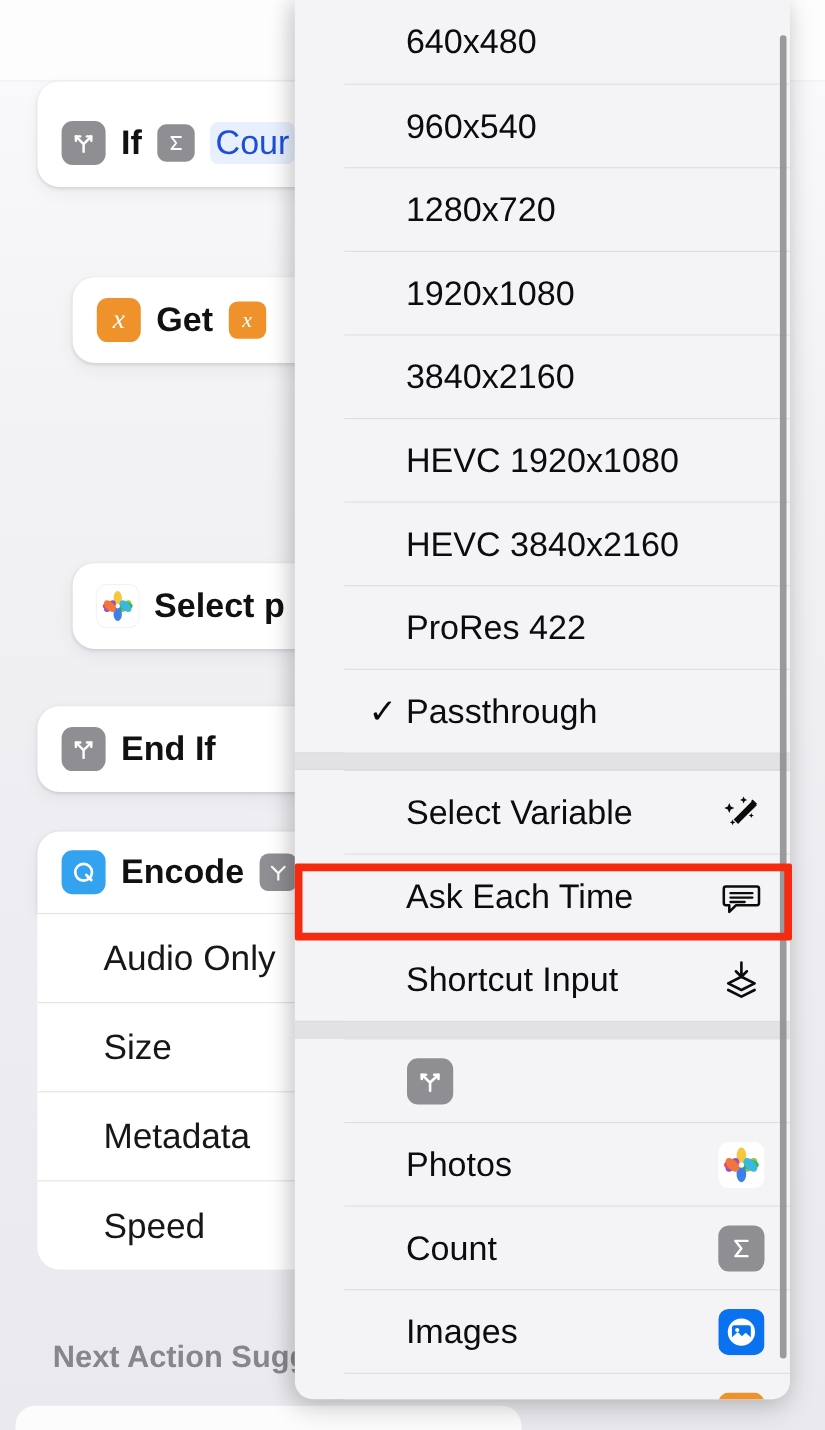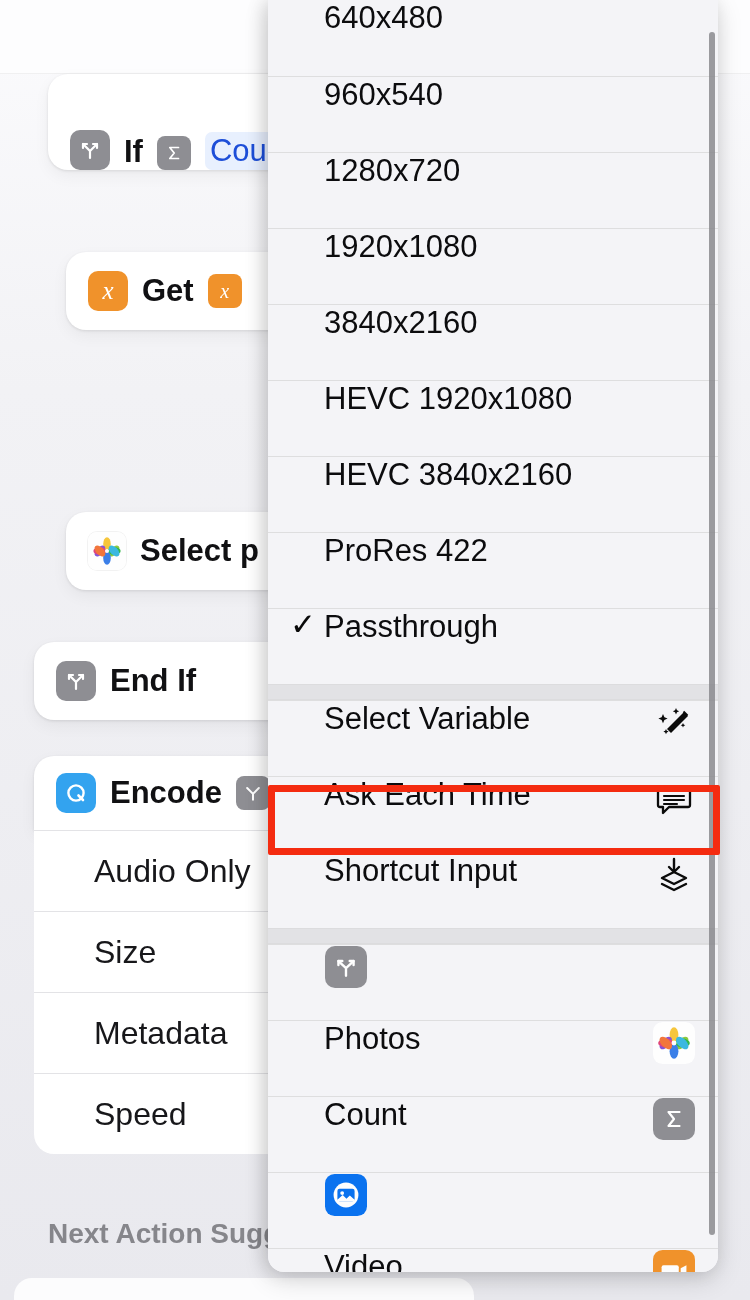--- a/index.html
+++ b/index.html
@@ -101,24 +101,25 @@
     left: 268px; top: 0; width: 450px; height: 1272px;
     background: #f4f4f7;
     border-radius: 0 0 16px 16px;
     box-shadow: -4px 0 18px rgba(0,0,0,0.13), 0 8px 26px rgba(0,0,0,0.14);
     overflow: hidden;
   }
   .menu-sections { position: relative; }
   .mrow {
     position: relative;
     height: 76px;
-    display: flex; align-items: flex-start;
+    display: flex; align-items: center;
     padding: 0 22px 0 22px;
     border-top: 1px solid #dededf;
     background: #f4f4f7;
+    margin-left: 45px;
   }
   .mrow.first { border-top: none; }
   .mrow-check {
     width: 34px; flex: 0 0 auto;
     font-size: 31px; color: #0a0a0a; line-height: 1;
   }
   .mrow-label {
     flex: 1 1 auto;
     font-size: 31px; color: #0c0c0e;
     white-space: nowrap; overflow: hidden;
@@ -169,21 +170,21 @@
             <ellipse cx="-5.8" cy="5.8" rx="4.4" ry="7.6" fill="#8455d6" transform="rotate(45)"></ellipse>
             <ellipse cx="-8.2" cy="0" rx="7.6" ry="4.4" fill="#e0457b"></ellipse>
             <ellipse cx="-5.8" cy="-5.8" rx="4.4" ry="7.6" fill="#f2763b" transform="rotate(-45)"></ellipse>
             <circle cx="0" cy="0" r="2.4" fill="#fdfdfd"></circle>
           </g>
         </svg>
       </span>
       <span class="bg-header-title">C</span>
     </div>
 
-    <div class="card" style="left:48px; top:74px; width:420px; height:96px; align-items:flex-end; padding-top:16px; flex-wrap:wrap;">
+    <div class="card" style="left:34px; top:74px; width:420px; height:96px; align-items:center; padding-top:16px; flex-wrap:wrap;">
       <span class="gicon gray">
         <svg width="24" height="24" viewBox="0 0 24 24" aria-hidden="true">
           <path d="M12 20 V13 L5 6 M12 13 L19 6" stroke="#fff" stroke-width="2.2" fill="none" stroke-linecap="round"></path>
           <path d="M5 6 h4 M5 6 v4" stroke="#fff" stroke-width="2.2" fill="none" stroke-linecap="round"></path>
           <path d="M19 6 h-4 M19 6 v4" stroke="#fff" stroke-width="2.2" fill="none" stroke-linecap="round"></path>
         </svg>
       </span>
       <span class="card-text">If</span>
       <span class="gicon gray small">
         <svg width="20" height="20" viewBox="0 0 20 20" aria-hidden="true">
@@ -384,20 +385,21 @@
         <span class="mrow-icon">
           <span class="gicon gray" style="width:42px;height:42px;border-radius:10px">
             <svg width="24" height="24" viewBox="0 0 20 20" aria-hidden="true">
               <path d="M14.6 4.2H5.4l4.6 5.8-4.6 5.8h9.2" stroke="#fff" stroke-width="1.8" fill="none" stroke-linejoin="round" stroke-linecap="round"></path>
             </svg>
           </span>
         </span>
       </div>
       <div class="mrow">
         <span class="mrow-check"></span>
+        <span class="mrow-label">Images</span>
         <span class="mrow-icon">
           <svg width="42" height="42" viewBox="0 0 44 44" aria-hidden="true">
             <rect x="0" y="0" width="44" height="44" rx="10" fill="#0a72ef"></rect>
             <circle cx="22" cy="22" r="13" fill="#fdfdfd"></circle>
             <rect x="13" y="15.5" width="18" height="13" rx="2.2" fill="#0a72ef"></rect>
             <circle cx="18" cy="20" r="2" fill="#fdfdfd"></circle>
             <path d="M13 27 l5.5 -5 4 4 3.5 -3.5 5 4.5 v1.5 H13 z" fill="#fdfdfd"></path>
           </svg>
         </span>
       </div>

